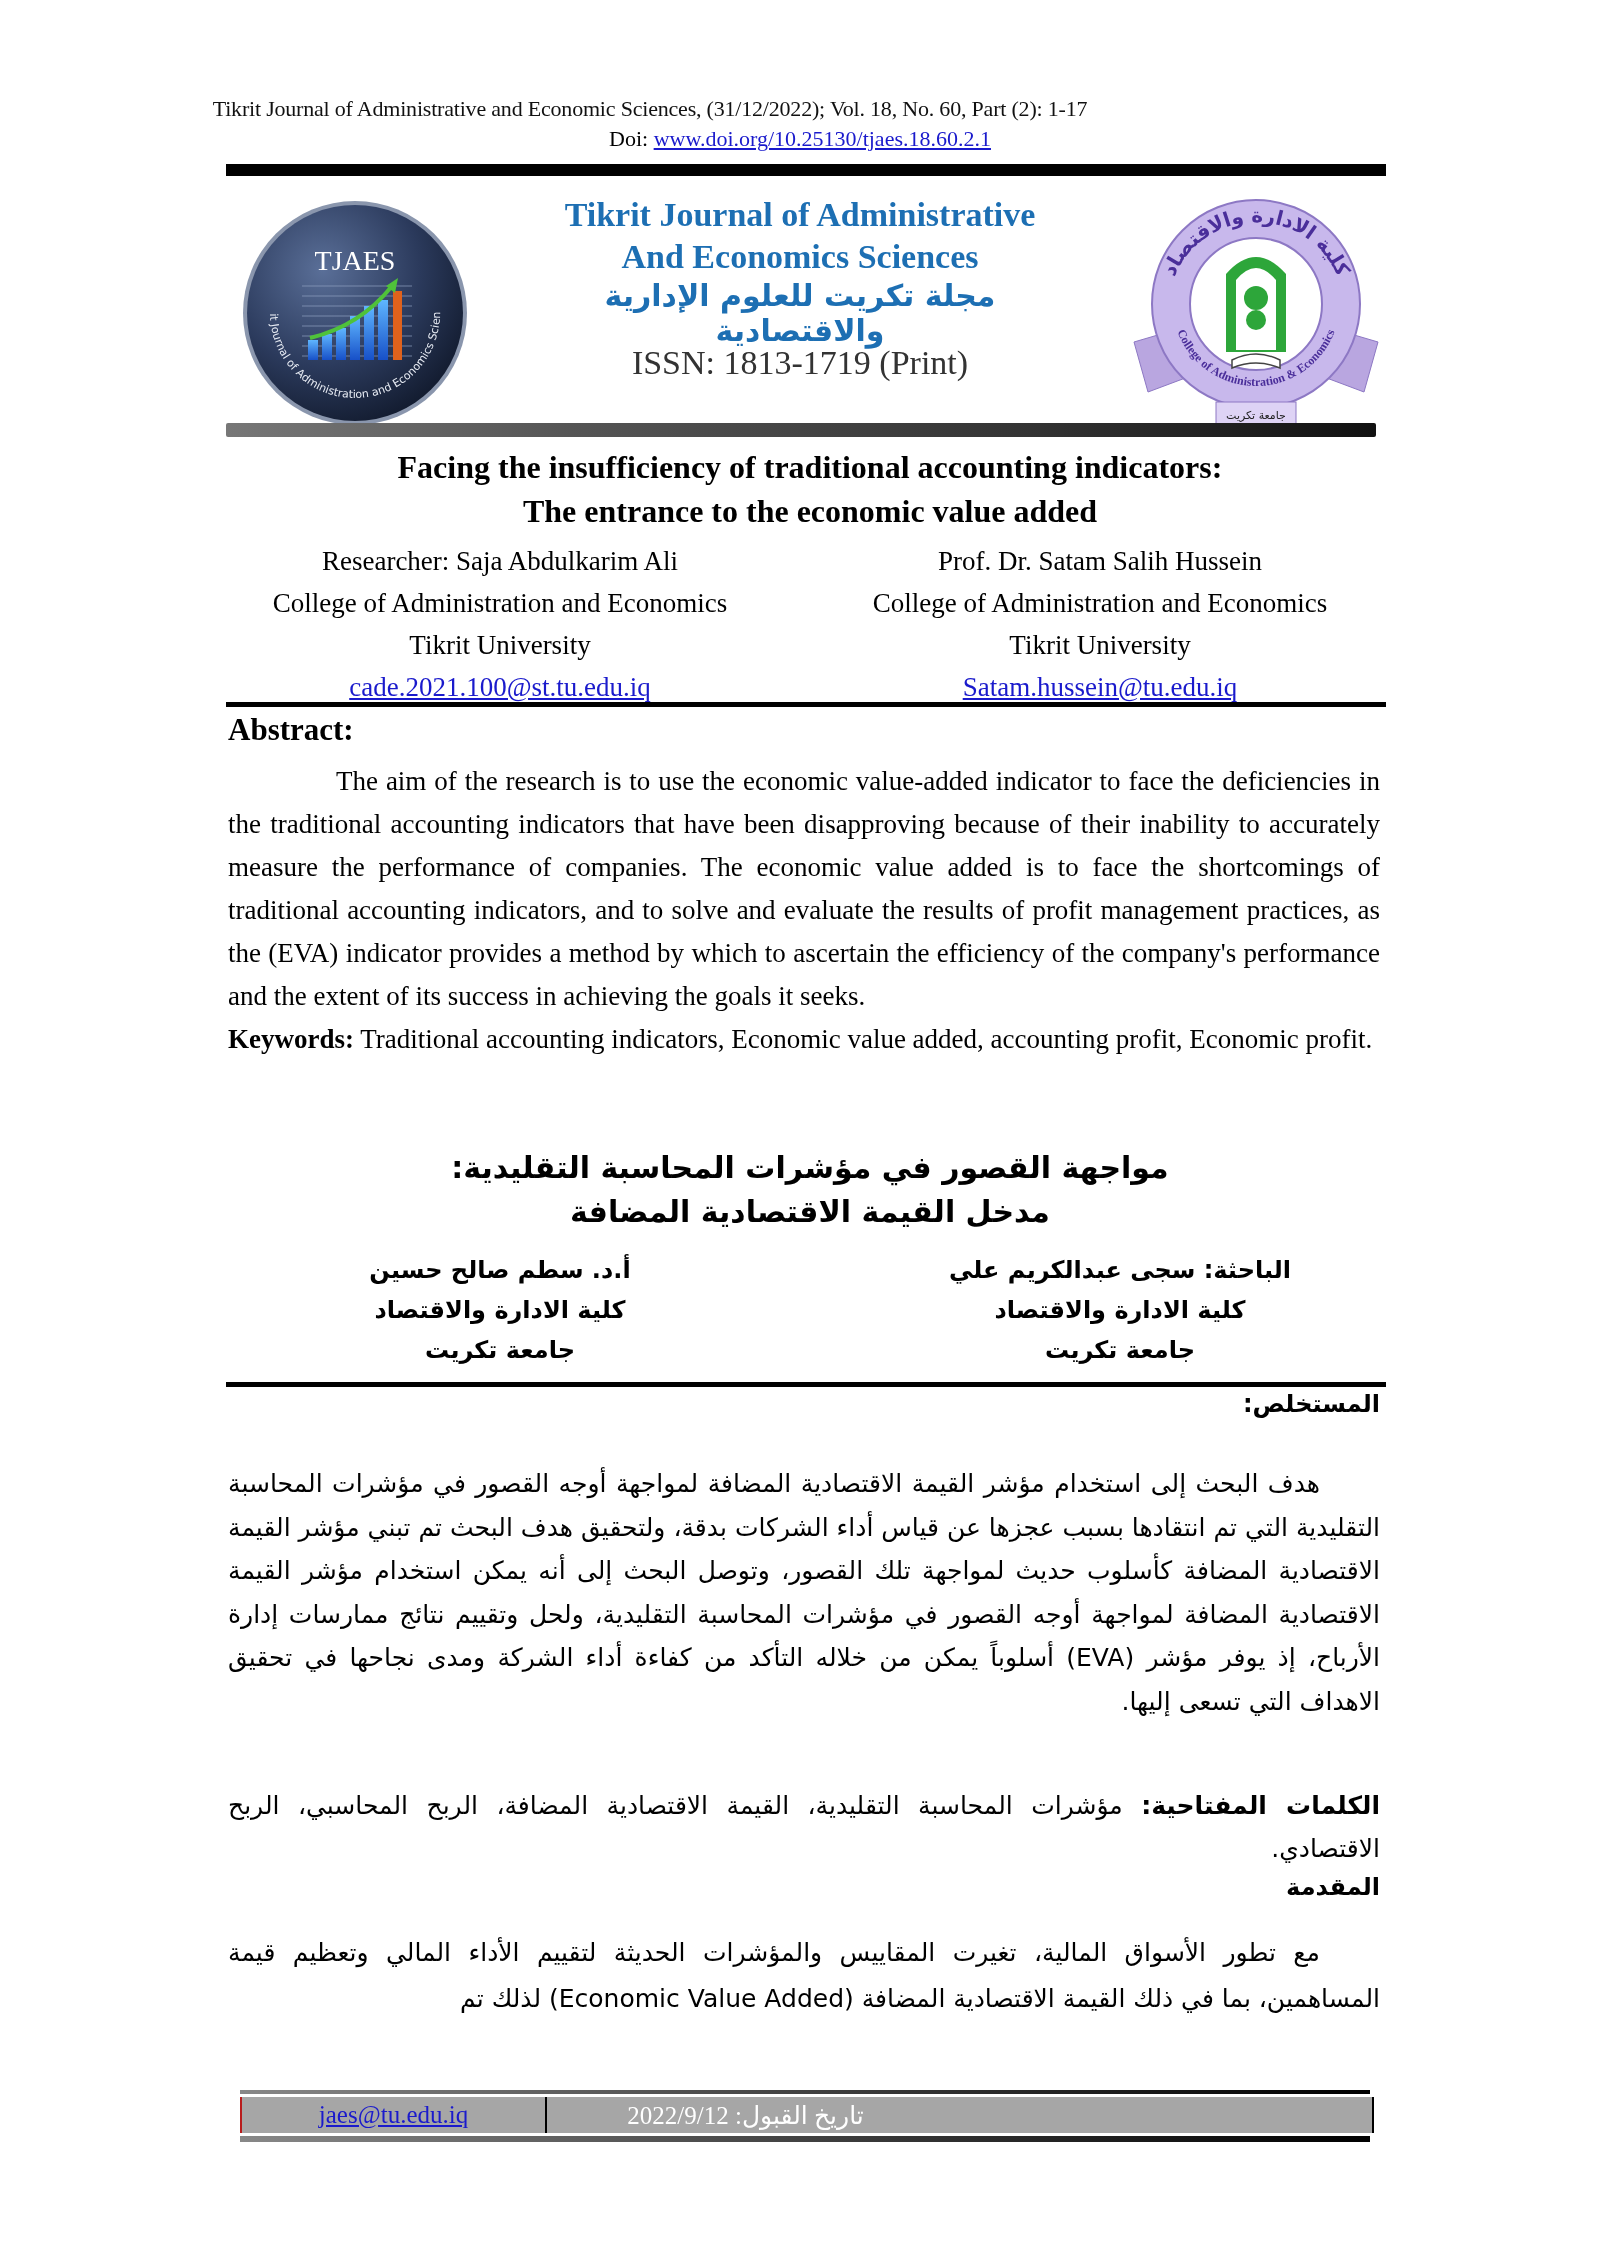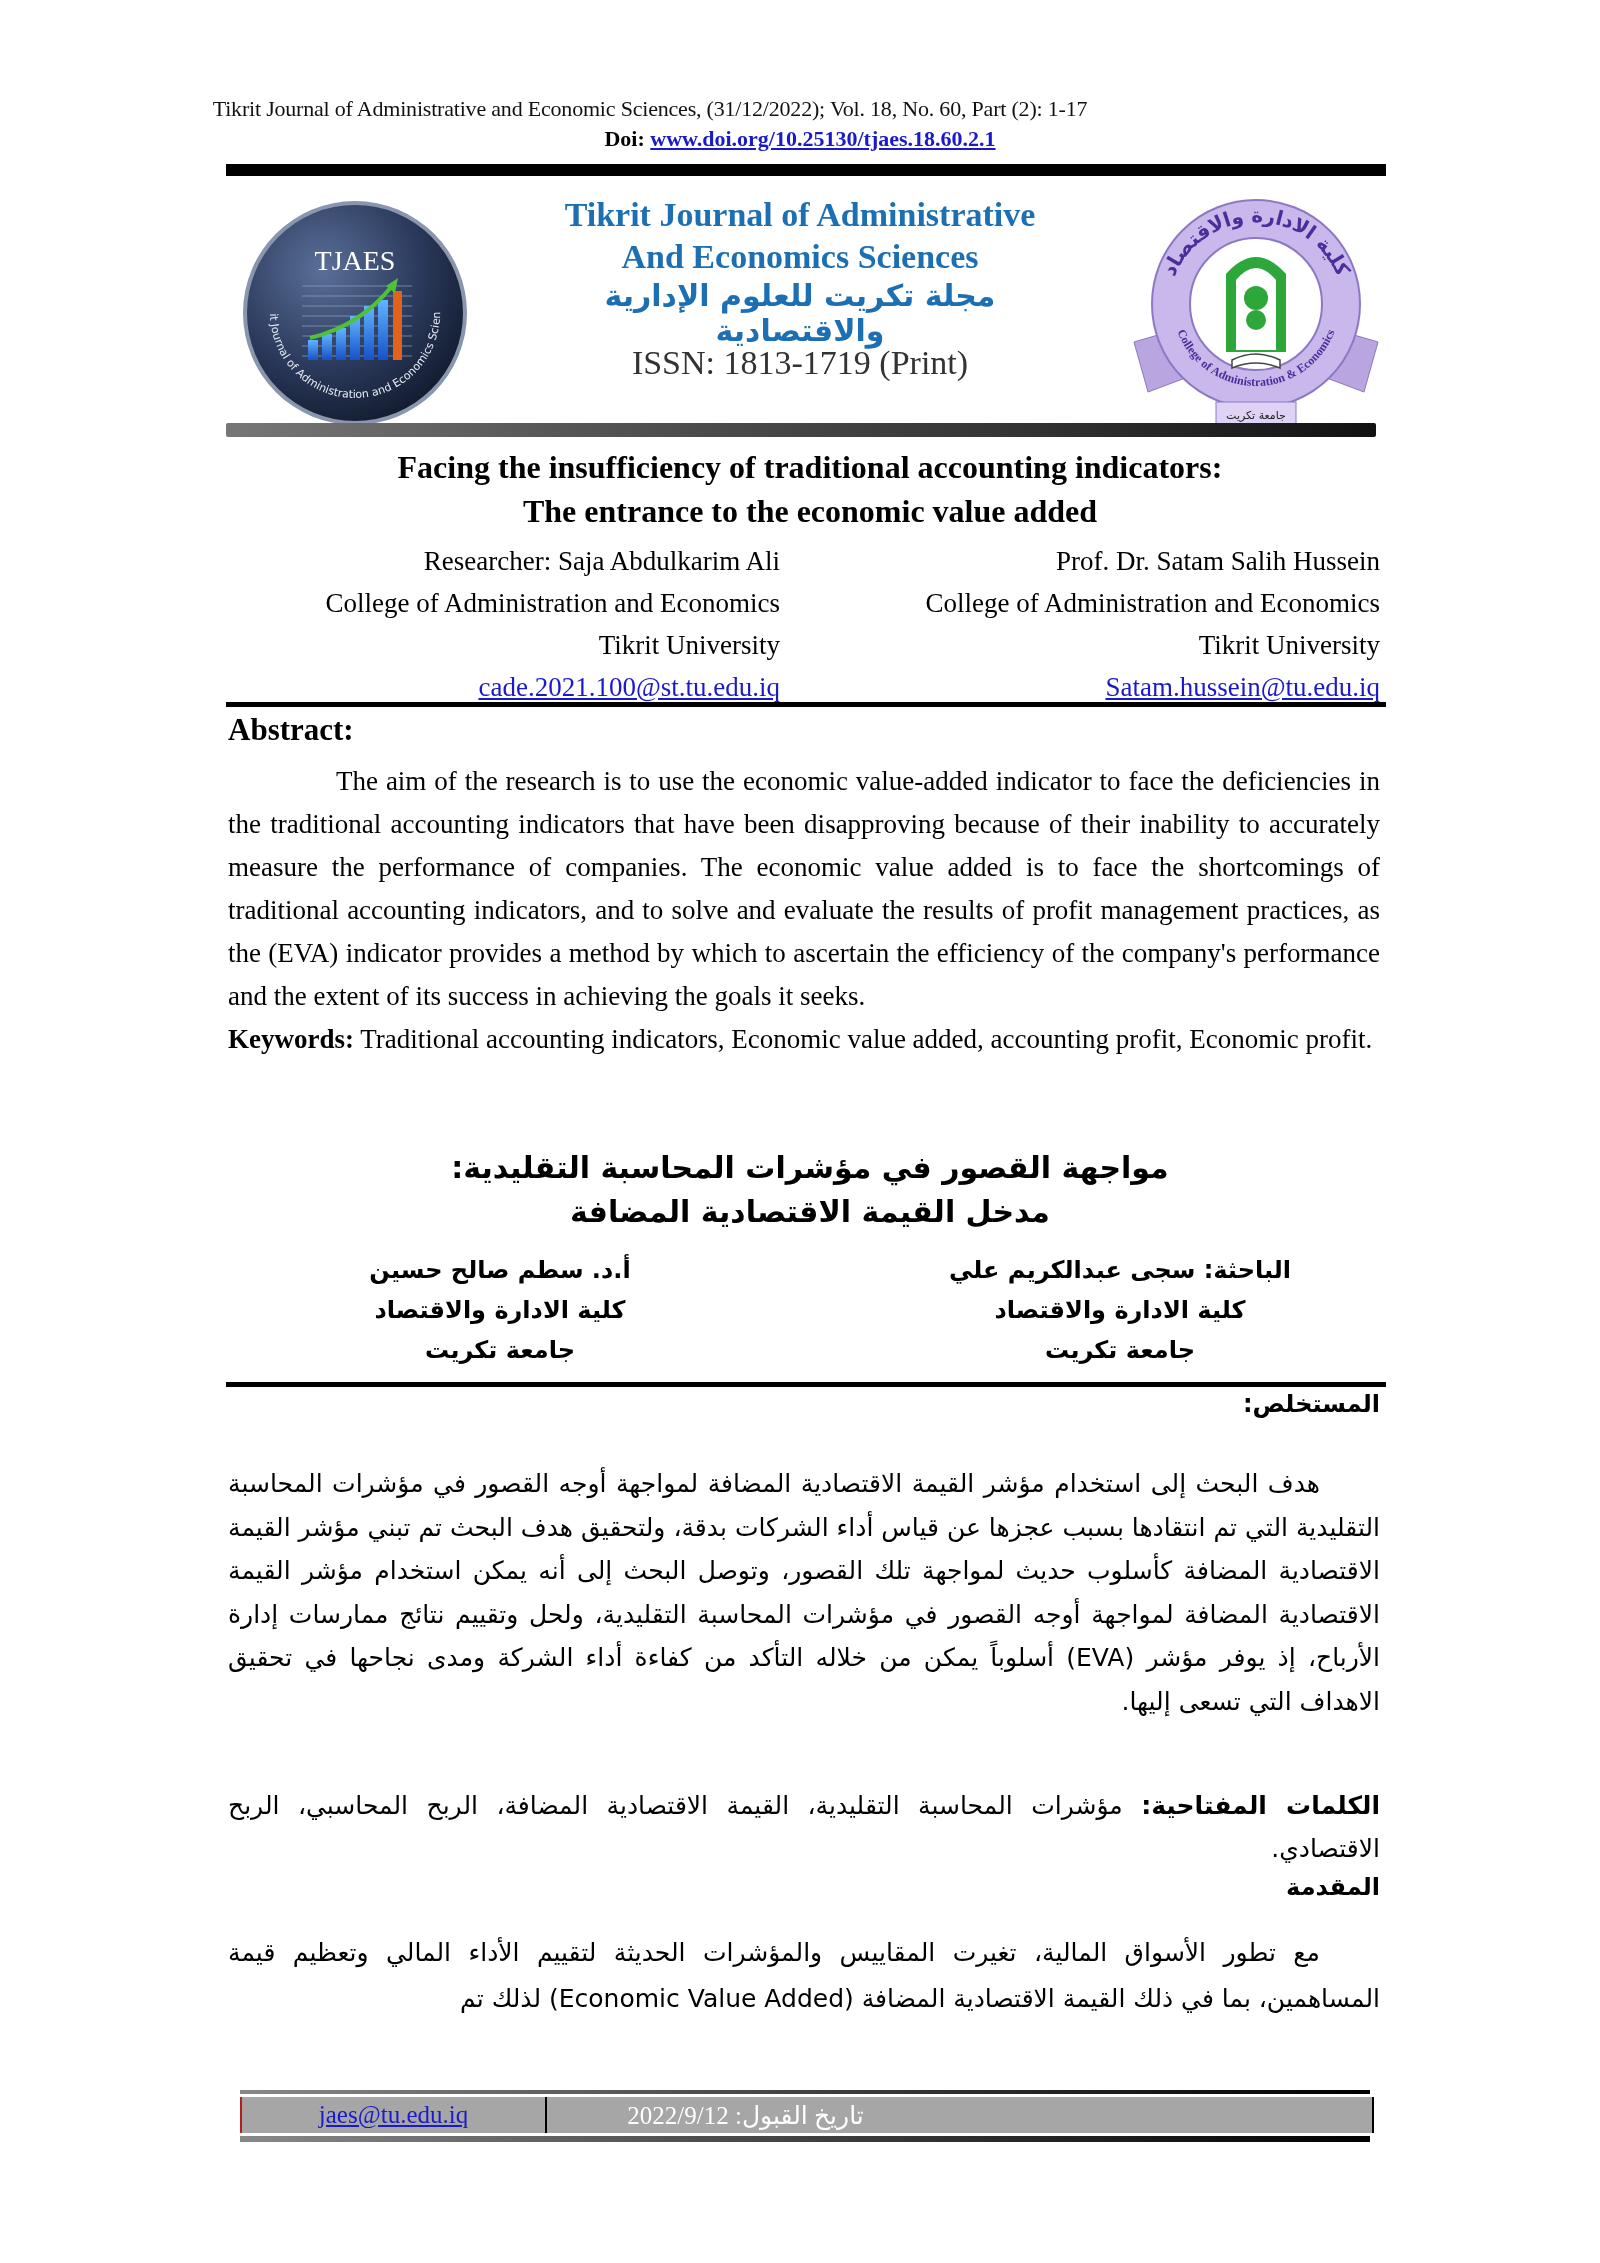--- a/index.html
+++ b/index.html
@@ -1,37 +1,37 @@
 <!DOCTYPE html>
 <html><head>
   <meta charset="utf-8">
   <style>
     html, body { margin: 0; padding: 0; background: #ffffff; }
     body { width: 1600px; height: 2263px; position: relative; overflow: hidden; font-family: "Liberation Serif", serif; color: #000; }
     .abs { position: absolute; }
 
     
     .run-head { left: 0; width: 1300px; top: 96px; text-align: center; font-size: 22px; color: #111; letter-spacing: -0.2px; }
-    .doi-line { left: 0; width: 1600px; top: 126px; text-align: center; font-size: 22px; font-weight: bold; }
+    .doi-line { left: 0; width: 1600px; top: 126px; text-align: center; font-size: 22px; font-weight: normal; }
     .doi-line a { color: #1a1acc; text-decoration: underline; }
     .top-rule { left: 226px; width: 1160px; top: 164px; height: 12px; background: #000; }
 
     
     .logo-left { left: 240px; top: 198px; width: 230px; height: 230px; }
     .logo-right { left: 1128px; top: 192px; width: 256px; height: 238px; }
     .mast-title { left: 520px; width: 560px; top: 194px; text-align: center; color: #1d6fb3; font-weight: bold; font-size: 34px; line-height: 42px; }
     .mast-arabic { left: 520px; width: 560px; top: 278px; text-align: center; color: #1d6fb3; font-weight: bold; font-size: 30px; font-family: "DejaVu Sans", sans-serif; }
     .issn { left: 520px; width: 560px; top: 344px; text-align: center; color: #333; font-size: 34px; }
     .mast-rule { left: 226px; width: 1150px; top: 423px; height: 14px; background: linear-gradient(90deg, #777 0%, #555 30%, #333 70%, #111 100%); border-radius: 2px; }
 
     
     .title { left: 220px; width: 1180px; top: 445px; text-align: center; font-weight: bold; font-size: 32px; line-height: 44px; }
 
     
-    .author-col { top: 540px; width: 560px; text-align: right; font-size: 27px; line-height: 42px; }
+    .author-col { top: 540px; width: 560px; text-align: center; font-size: 27px; line-height: 42px; }
     .author-col a { color: #1a1acc; text-decoration: underline; }
     .author-left { left: 220px; }
     .author-right { left: 820px; }
     .rule-black { left: 226px; width: 1160px; height: 5px; background: #000; }
 
     
     .abs-heading { left: 228px; top: 712px; font-weight: bold; font-size: 31px; }
     .abs-body { left: 228px; width: 1152px; top: 760px; font-size: 27px; line-height: 43px; text-align: justify; }
     .abs-body .indent { display: inline-block; width: 108px; }
     .kw-label { font-weight: bold; }

